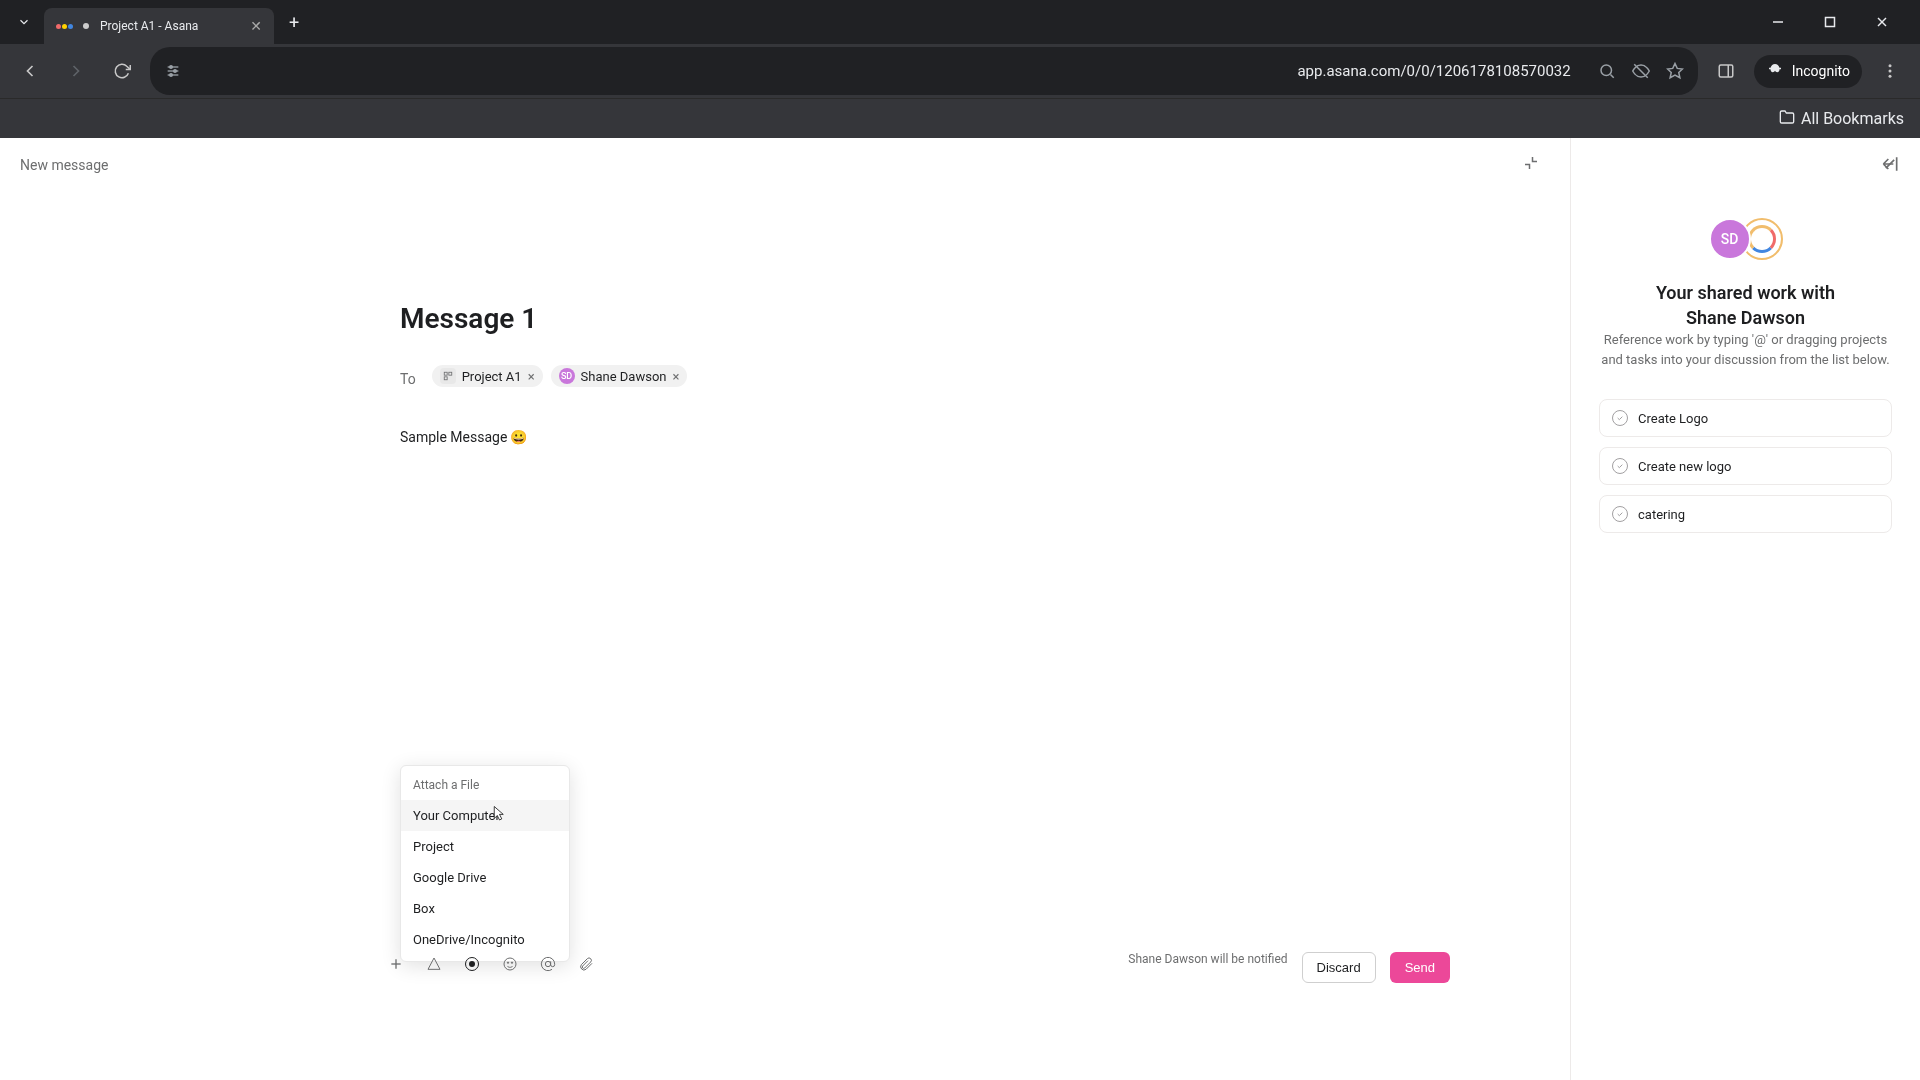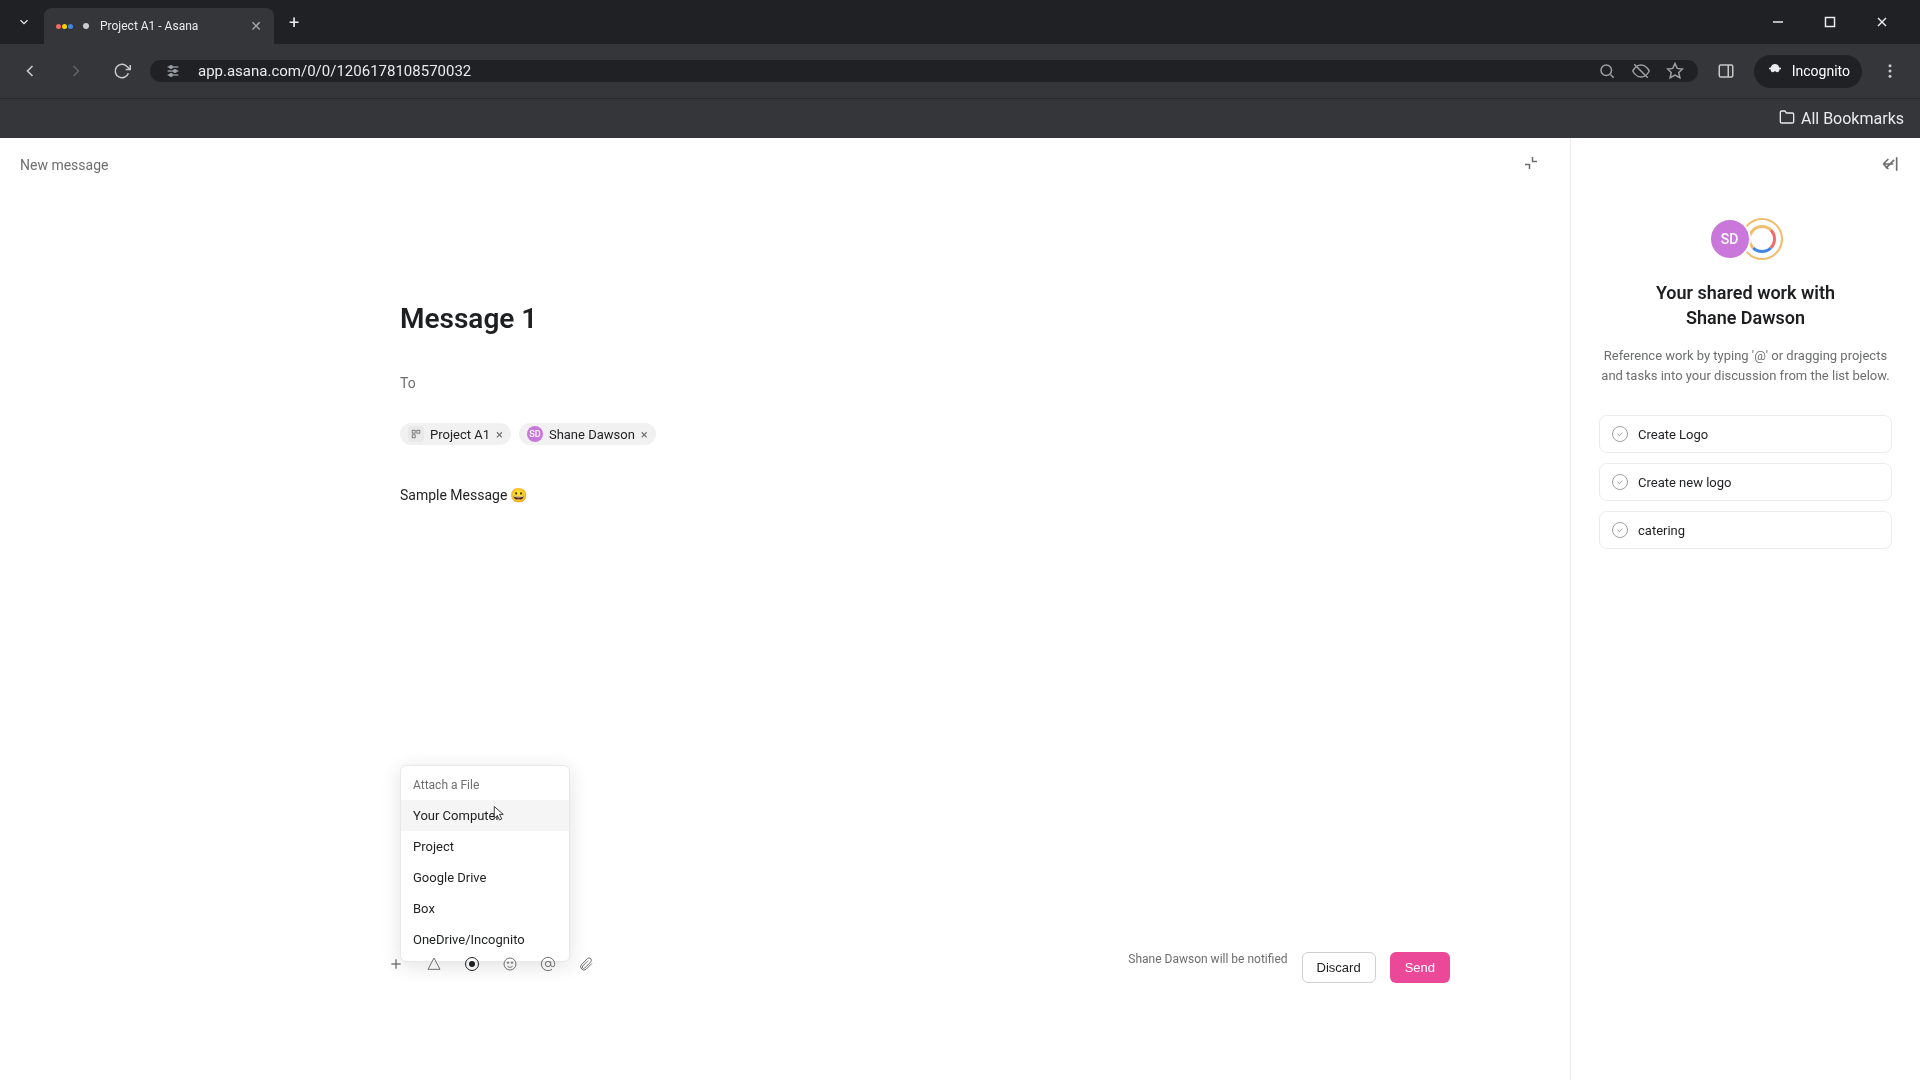--- a/index.html
+++ b/index.html
@@ -19,38 +19,38 @@
   .tab-dirty { width: 6px; height: 6px; border-radius: 50%; background: #ccc; }
   .tab-title { font-size: 12px; color: #e8eaed; flex: 1; }
   .tab-close { font-size: 14px; color: #aaa; cursor: pointer; }
   .new-tab { width: 28px; height: 28px; display: flex; align-items: center; justify-content: center; color: #e8eaed; font-size: 18px; margin-left: 6px; cursor: pointer; }
   .window-controls { margin-left: auto; display: flex; gap: 24px; padding-right: 16px; }
   .win-btn { width: 28px; height: 28px; display: flex; align-items: center; justify-content: center; color: #e8eaed; cursor: pointer; }
 
   .toolbar { height: 54px; background: #35363a; display: flex; align-items: center; padding: 0 12px; gap: 10px; }
   .nav-btn { width: 36px; height: 36px; display: flex; align-items: center; justify-content: center; border-radius: 50%; color: #c8c8c8; cursor: pointer; }
   .nav-btn.disabled { color: #5f6368; }
-  .url-bar { flex: 1; height: 22px; background: #202124; border-radius: 20px; display: flex; align-items: center; padding: 0 14px; color: #e8eaed; font-size: 15px; gap: 16px; }
+  .url-bar { flex: 1; height: 48px; background: #202124; border-radius: 20px; display: flex; align-items: center; padding: 0 14px; color: #e8eaed; font-size: 15px; gap: 27px; text-align: right; }
   .url-icon { width: 18px; height: 18px; display: flex; align-items: center; justify-content: center; color: #9aa0a6; }
   .url-text { flex: 1; }
   .url-actions { display: flex; gap: 16px; align-items: center; }
   .incognito-pill { background: #202124; color: #fff; border-radius: 18px; padding: 6px 12px; display: flex; align-items: center; gap: 8px; font-size: 14px; }
   .bookmark-bar { height: 40px; background: #35363a; border-top: 1px solid #2a2a2a; display: flex; align-items: center; justify-content: flex-end; padding: 0 16px; }
   .all-bookmarks { display: flex; align-items: center; gap: 6px; color: #e8eaed; font-size: 16px; cursor: pointer; }
 
   
   .app { position: relative; height: calc(1080px - 44px - 54px - 40px); background: #fff; }
   .msg-header { position: absolute; top: 0; left: 0; right: 0; height: 54px; display: flex; align-items: center; padding: 0 20px; font-size: 14px; color: #6d6e6f; }
   .collapse-icon { position: absolute; right: 380px; top: 16px; color: #6d6e6f; cursor: pointer; }
   .close-panel-icon { position: absolute; right: 20px; top: 16px; color: #6d6e6f; cursor: pointer; }
 
   .main-area { position: absolute; top: 54px; left: 0; right: 350px; bottom: 0; }
   .compose { position: absolute; left: 400px; right: 120px; top: 110px; }
-  .msg-title { font-size: 28px; font-weight: 600; color: #1e1f21; margin-bottom: 40px; }
-  .to-row { display: flex; align-items: flex-start; gap: 32px; font-size: 14px; color: #6d6e6f; margin-bottom: 42px; flex-direction: column; }
+  .msg-title { font-size: 28px; font-weight: 600; color: #1e1f21; margin-bottom: 30px; }
+  .to-row { display: flex; align-items: flex-end; gap: 16px; font-size: 14px; color: #6d6e6f; margin-bottom: 42px; }
   .chips { display: flex; gap: 8px; }
   .chip { display: inline-flex; align-items: center; gap: 6px; background: #f1f1f1; border-radius: 12px; padding: 3px 8px; font-size: 13px; color: #1e1f21; }
   .chip-icon { width: 16px; height: 16px; border-radius: 4px; display: flex; align-items: center; justify-content: center; font-size: 10px; }
   .chip-icon.proj { background: #e8e8e8; color: #6d6e6f; }
   .chip-avatar { width: 16px; height: 16px; border-radius: 50%; background: #c977db; color: #fff; display: flex; align-items: center; justify-content: center; font-size: 9px; font-weight: 500; }
   .chip-x { color: #6d6e6f; cursor: pointer; font-size: 13px; }
   .msg-body { font-size: 14px; color: #1e1f21; }
 
   
   .attach-menu { position: absolute; left: 400px; bottom: 118px; width: 170px; background: #fff; border: 1px solid #e8e8e8; border-radius: 6px; box-shadow: 0 4px 20px rgba(0,0,0,0.12); padding: 6px 0; }
@@ -70,21 +70,21 @@
   .btn.discard { background: #fff; border: 1px solid #cfcfcf; color: #1e1f21; }
   .btn.send { background: #ec4899; color: #fff; }
 
   
   .right-panel { position: absolute; right: 0; top: 0; bottom: 0; width: 350px; border-left: 1px solid #edeae9; padding: 80px 28px 20px; }
   .avatars { display: flex; justify-content: center; gap: -6px; margin-bottom: 20px; }
   .av { width: 42px; height: 42px; border-radius: 50%; display: flex; align-items: center; justify-content: center; font-size: 14px; font-weight: 500; color: #fff; border: 2px solid #fff; }
   .av.sd { background: #c977db; z-index: 1; }
   .av.me { background: #fff; border: 2px solid #f1bd6c; margin-left: -10px; position: relative; }
   .av.me::after { content: ""; position: absolute; width: 22px; height: 22px; border: 3px solid #f1bd6c; border-right-color: #f06a6a; border-bottom-color: #4186e0; border-radius: 50%; }
-  .shared-title { text-align: center; font-size: 18px; font-weight: 600; color: #1e1f21; margin-bottom: 16px; line-height: 1.4; }
+  .shared-title { text-align: center; font-size: 18px; font-weight: 600; color: #1e1f21; line-height: 1.4; }
   .shared-desc { text-align: center; font-size: 13px; color: #6d6e6f; line-height: 1.5; margin-bottom: 30px; }
   .task-pill { border: 1px solid #edeae9; border-radius: 8px; padding: 10px 12px; display: flex; align-items: center; gap: 10px; font-size: 13px; color: #1e1f21; margin-bottom: 10px; cursor: pointer; }
   .task-check { width: 16px; height: 16px; border: 1.5px solid #a2a0a2; border-radius: 50%; display: flex; align-items: center; justify-content: center; }
   .task-check svg { width: 8px; height: 8px; }
 </style>
 </head>
 <body>
 
 <div class="browser-chrome">
   <div class="tab-strip">

